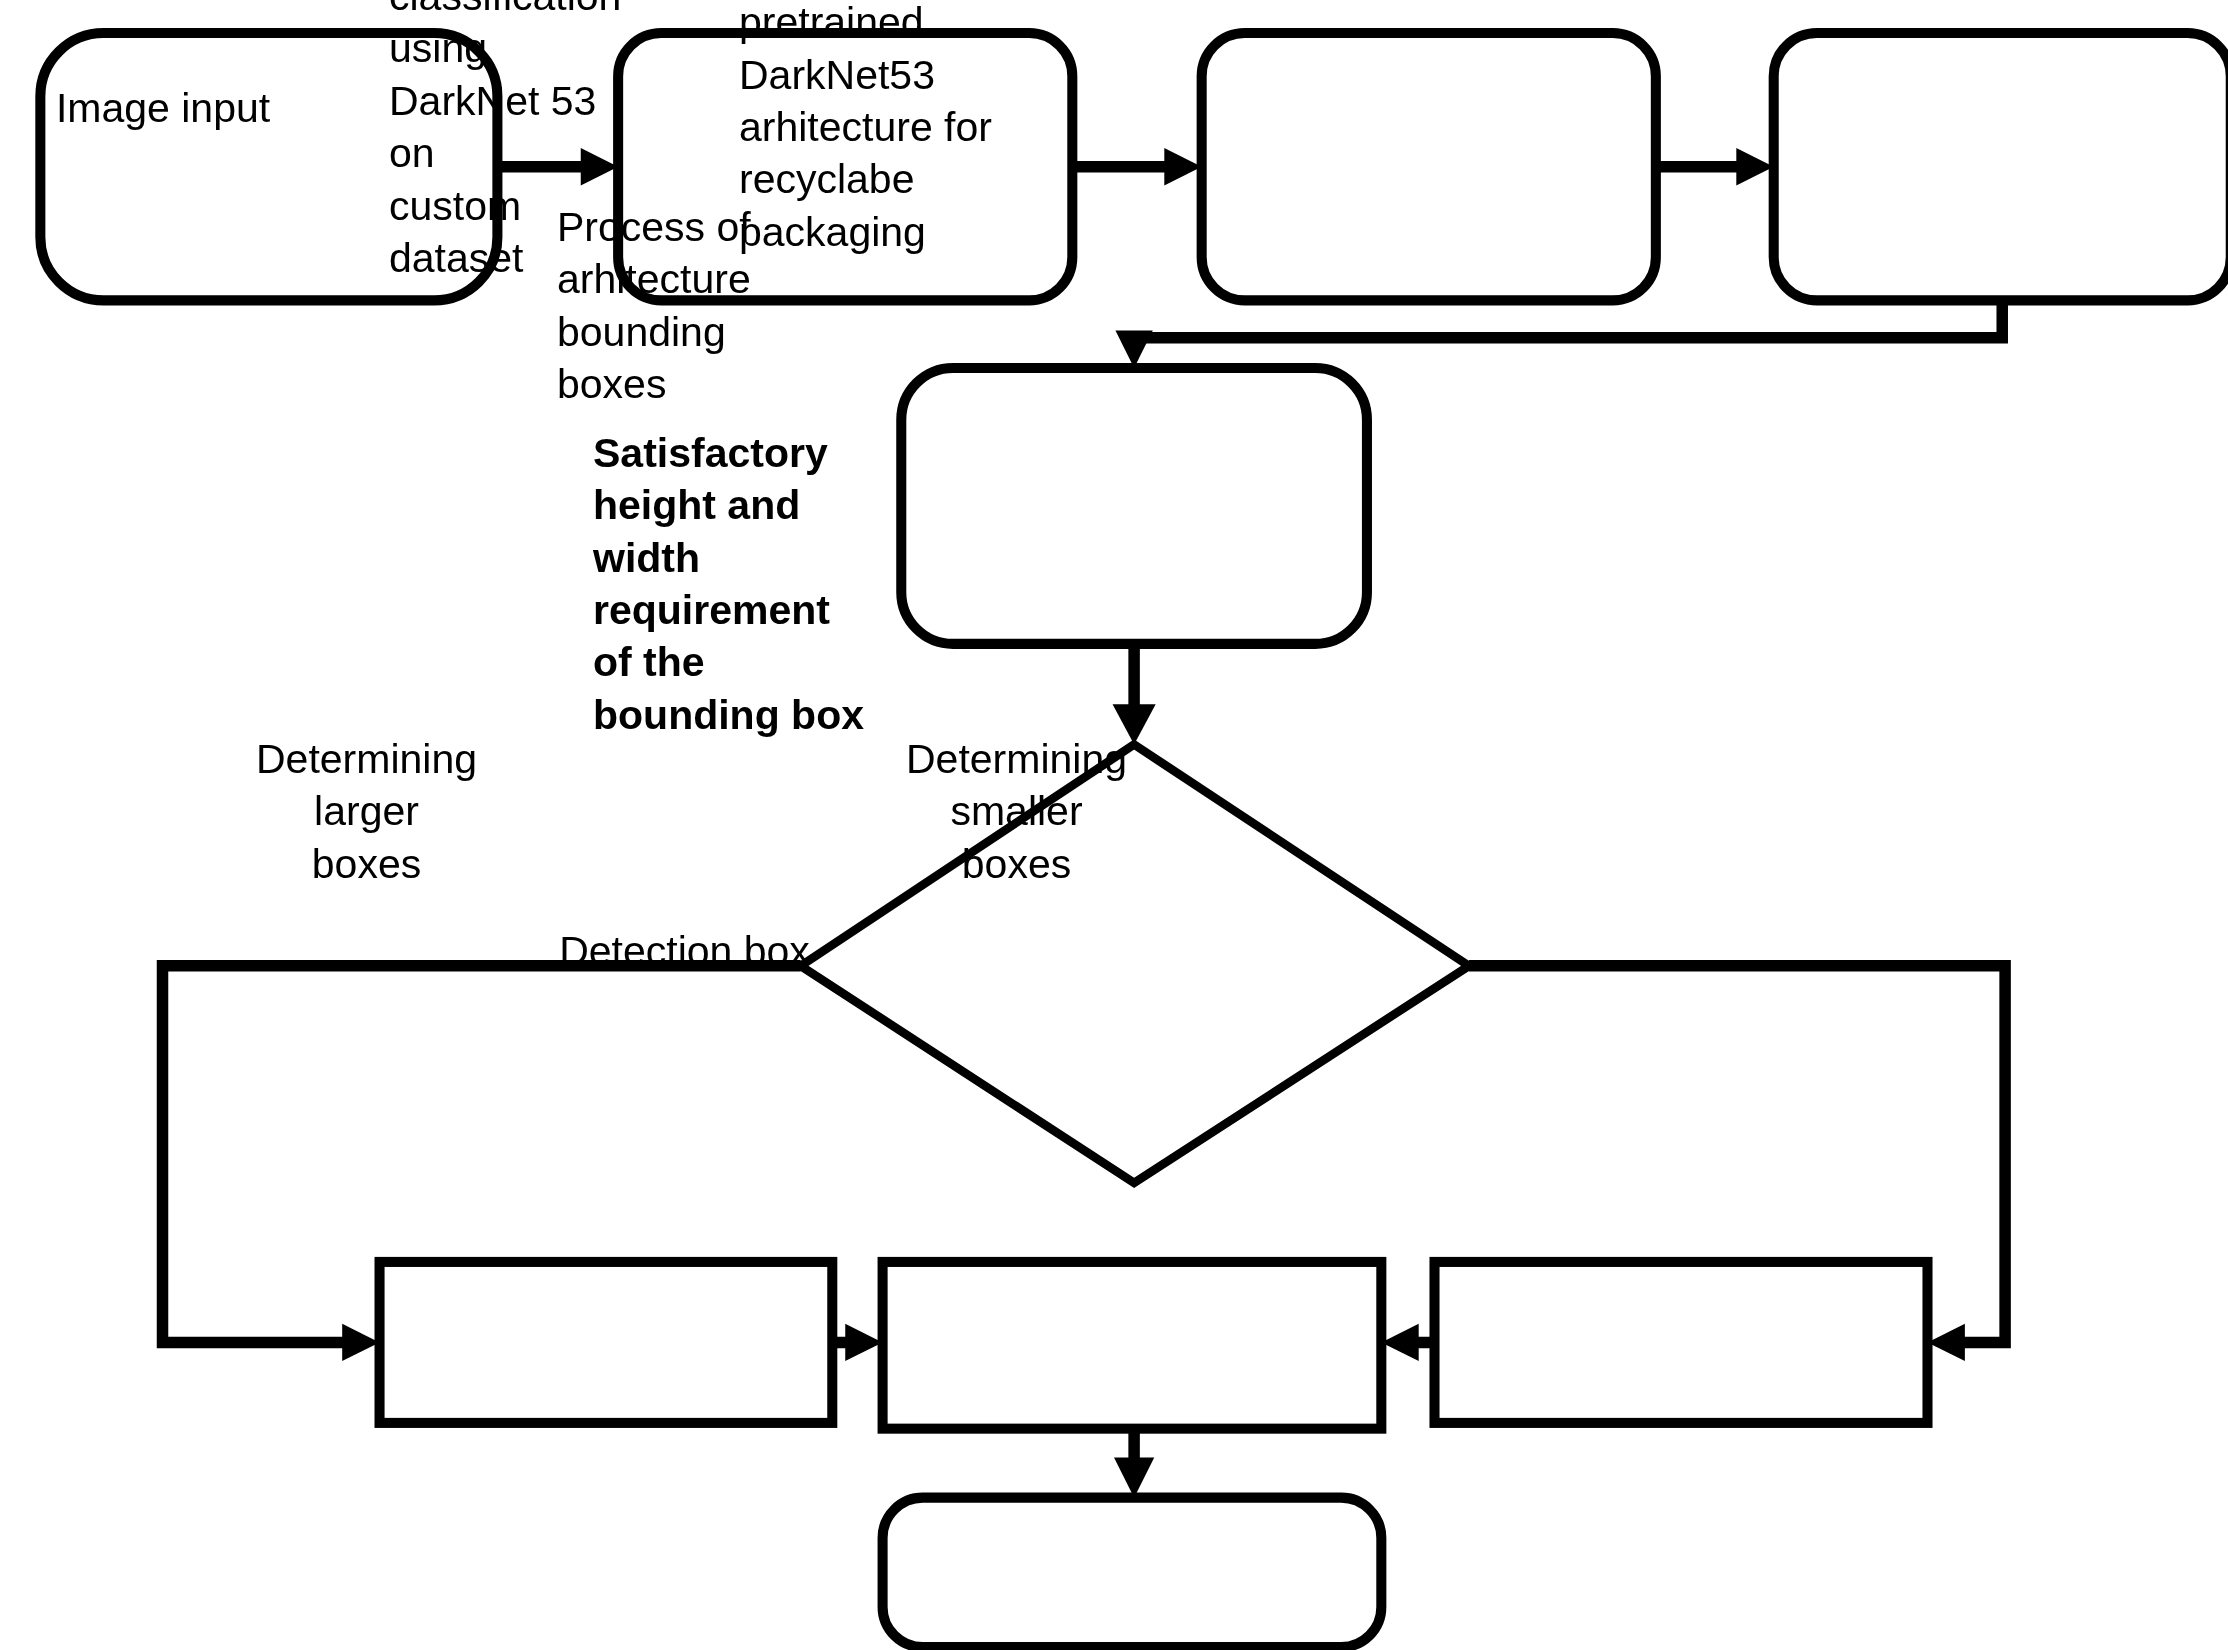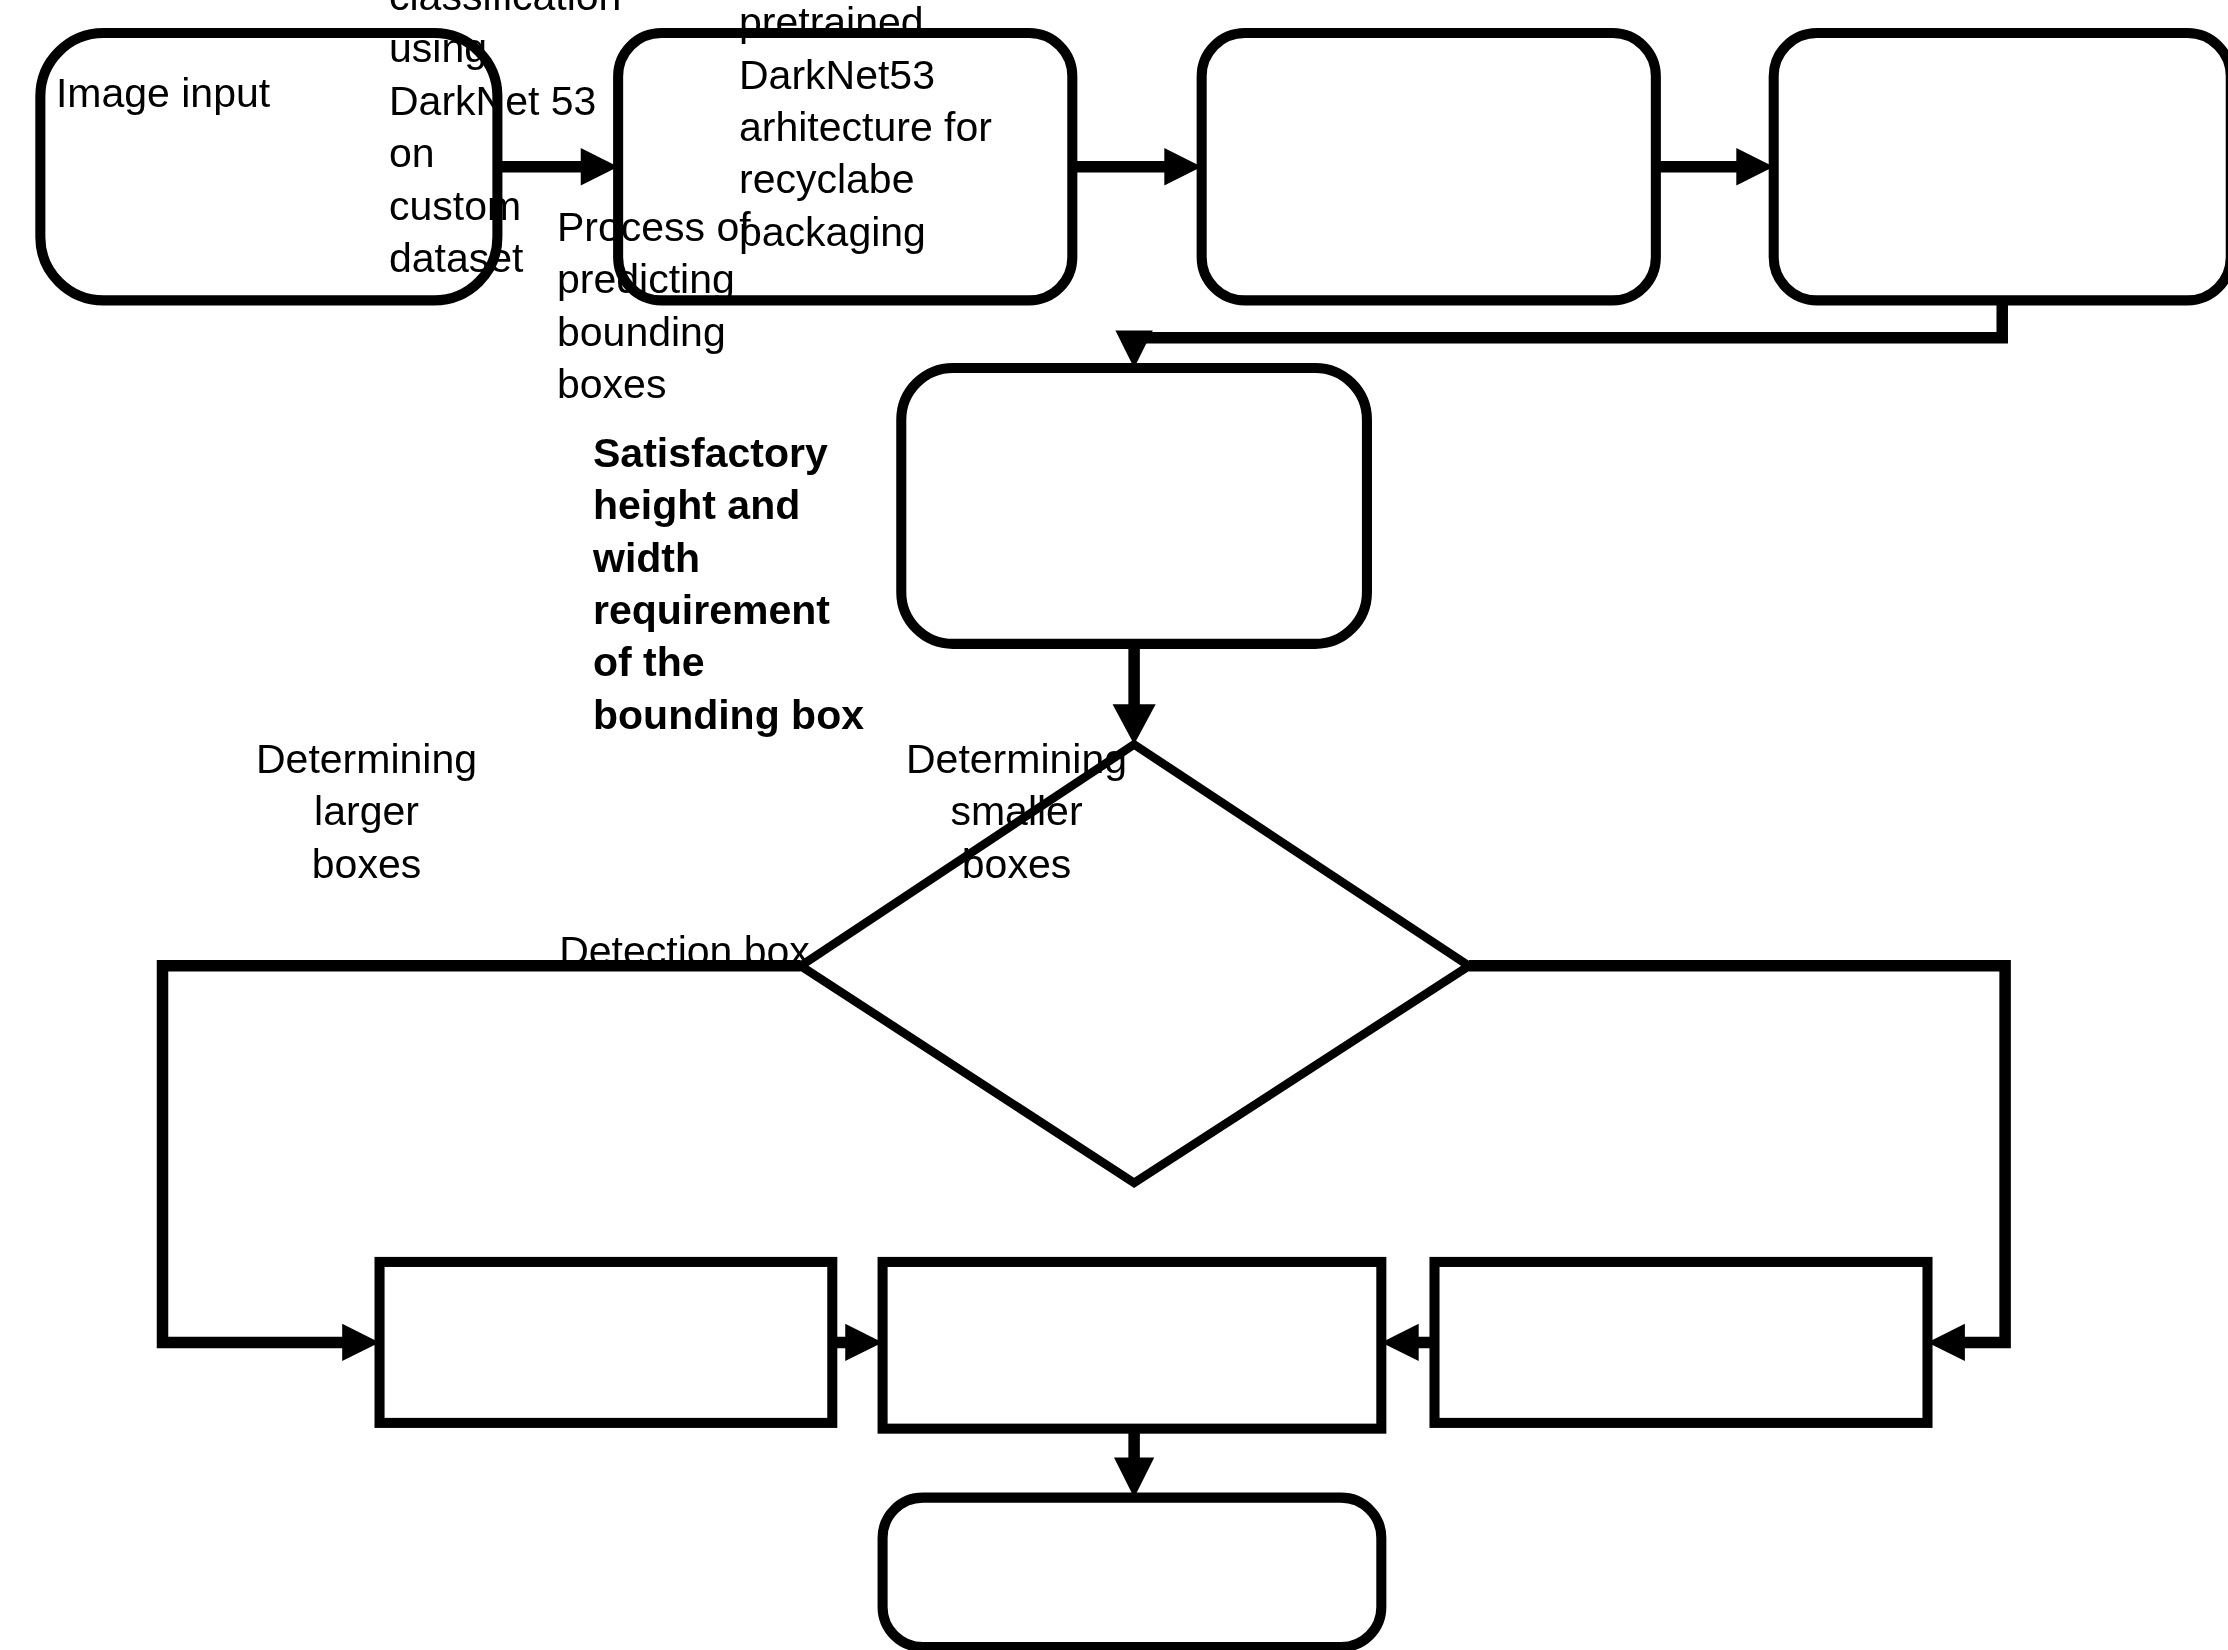--- a/index.html
+++ b/index.html
@@ -135,34 +135,34 @@
       <polygon class="connector-arrowhead" points="961,934 987,921 987,947"></polygon>
     </g>
 
     <g>
       <line class="connector" x1="789" y1="994" x2="789" y2="1030"></line>
       <polygon class="connector-arrowhead" points="789,1042 775,1014 803,1014"></polygon>
     </g>
 
   </svg>
 
-  <div class="node-label label-center" style="left:35px; top:12px; width:256px; height:162px;">Image input</div>
+  <div class="node-label label-center" style="left:35px; top:27px; width:256px; height:162px;">Image input</div>
 
   <div class="node-label label-left" style="left:389px; top:20px; width:261px; height:162px;">Training and
 classification using
 DarkNet 53 on
 custom dataset</div>
 
   <div class="node-label label-left" style="left:739px; top:20px; width:268px; height:162px;">Tuning pretrained
 DarkNet53
 arhitecture for
 recyclabe packaging</div>
 
 
-  <div class="node-label label-left" style="left:557px; top:222px; width:278px; height:167px;">Process of predicting
+  <div class="node-label label-left" style="left:557px; top:222px; width:278px; height:167px;">Process of arhitecture
 bounding boxes</div>
 
   <div class="node-label label-left" style="left:593px; top:483px; width:287px; height:202px;font-weight:bold;">Satisfactory
 height and width
 requirement of the
 bounding box</div>
 
   <div class="node-label label-center" style="left:233px; top:763px; width:267px; height:97px;">Determining larger
 boxes</div>
 

